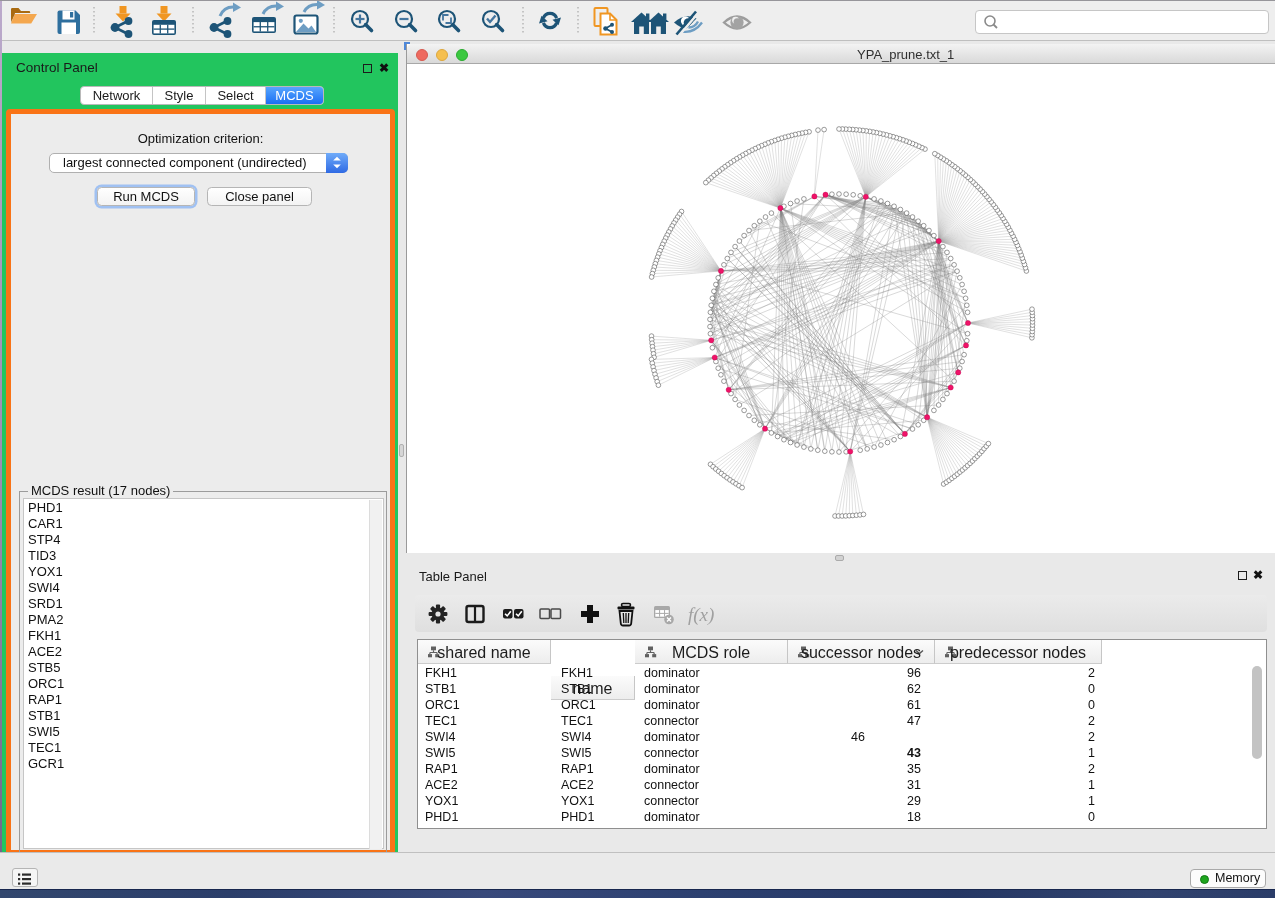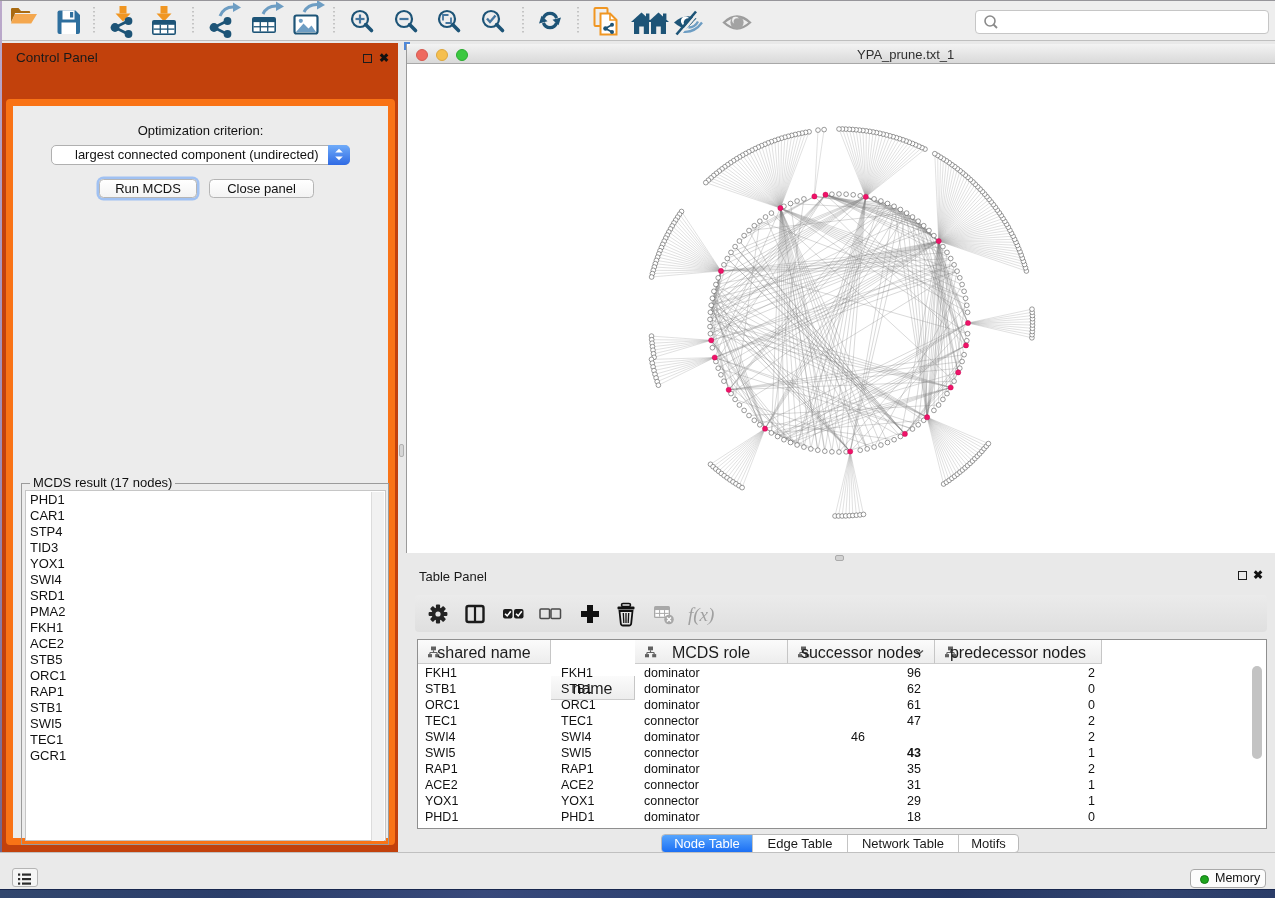--- a/index.html
+++ b/index.html
@@ -4,30 +4,30 @@
 <style>
 * { margin:0; padding:0; box-sizing:border-box; }
 html,body { width:1275px; height:898px; overflow:hidden; }
 body { font-family:"Liberation Sans", sans-serif; background:#e9e9e9; position:relative; }
 .abs { position:absolute; }
 #topline { left:0; top:0; width:1275px; height:1px; background:#96959a; }
 #leftstrip { left:0; top:1px; width:2px; height:889px; background:linear-gradient(#bba9cb,#9c8ab2 55%,#6e6288); }
 #toolbar { left:2px; top:1px; width:1273px; height:40px; background:#eeeeee; border-bottom:1px solid #bfbfbf; }
 #search { position:absolute; left:973px; top:9px; width:294px; height:24px; background:#fff; border:1px solid #c6c6c6; border-radius:4px; }
 
-#cpanel { left:2px; top:43px; width:396px; height:811px; background:#c2410c; }
+#cpanel { left:2px; top:53px; width:396px; height:811px; background:#22c55e; }
 .wicon-sq { position:absolute; width:9px; height:9px; border:1.5px solid #1c1c1c; background:transparent; }
 .wicon-x { position:absolute; font-size:12px; font-weight:700; color:#111; }
 #tabbar { position:absolute; left:78px; top:33px; height:19px; display:flex; border:1px solid #b9b9b9; border-radius:4px; background:#fff; overflow:hidden; }
 #tabbar .tab { font-size:13px; color:#1a1a1a; text-align:center; line-height:17px; border-right:1px solid #c4c4c4; }
 #tabbar .tab:last-child { border-right:none; }
 #tabbar .sel { background:linear-gradient(#57a5fd,#1b6ff4); color:#fff; }
-#tabpanel { position:absolute; left:4px; top:56px; width:389px; height:746px; border:7px solid #f97316; border-radius:4px; background:#ececec; }
+#tabpanel { position:absolute; left:4px; top:56px; width:389px; height:746px; border:5px solid #f97316; border-radius:4px; background:#ececec; }
 #optlabel { position:absolute; left:0; top:17px; width:100%; text-align:center; font-size:13px; color:#111; }
-#combo { position:absolute; left:38px; top:39px; width:299px; height:20px; background:#fff; border:1px solid #b0b0b0; border-radius:5px; font-size:13px; color:#111; line-height:18px; padding-left:23px; }
+#combo { position:absolute; left:38px; top:39px; width:299px; height:20px; background:#fff; border:1px solid #b0b0b0; border-radius:5px; font-size:13px; color:#111; line-height:18px; padding-left:13px; }
 #combocap { position:absolute; right:-1px; top:-1px; width:22px; height:20px; border-radius:0 5px 5px 0; background:linear-gradient(#6fabf9,#2f6ae4); }
 .btn { position:absolute; top:73px; height:19px; background:linear-gradient(#ffffff,#f3f3f3); border:1px solid #b5b5b5; border-radius:4.5px; font-size:13px; color:#111; text-align:center; line-height:17px; }
 #runbtn { left:86px; width:98px; box-shadow:0 0 0 2.5px rgba(120,170,246,.65); }
 #closebtn { left:196px; width:105px; }
 #fieldset { position:absolute; left:8px; top:377px; width:368px; height:362px; border:1px solid #9b9b9b; }
 #fieldlabel { position:absolute; left:8px; top:-9px; background:#ececec; padding:0 3px; font-size:13px; color:#111; }
 #listbox { position:absolute; left:3px; top:6px; width:361px; height:351px; background:#fff; border:1px solid #c6c6c6; font-size:13px; color:#111; }
 #listbox .li { position:absolute; left:4px; height:16px; line-height:16px; }
 #listsb { position:absolute; right:1px; top:1px; width:13px; height:349px; background:#f1f1f1; border-left:1px solid #dcdcdc; }
 
@@ -186,20 +186,26 @@
         <circle cx="14" cy="10" r="5" fill="none" stroke="#8a8a8a" stroke-width="1.6"></circle>
         <line x1="17.5" y1="13.5" x2="21" y2="17" stroke="#8a8a8a" stroke-width="1.8"></line>
       </svg>
     </div>
   </div>
 <div class="abs" id="leftstrip"></div>
 <div class="abs" id="cpanel">
   <div style="position:absolute;left:14px;top:7px;font-size:13.5px;color:#1a1a1a;">Control Panel</div>
   <div class="wicon-sq" style="left:361px;top:11px;"></div>
   <div class="wicon-x" style="left:377px;top:8px;">✖</div>
+  <div id="tabbar">
+    <div class="tab" style="width:72px;">Network</div>
+    <div class="tab" style="width:53px;">Style</div>
+    <div class="tab" style="width:60px;">Select</div>
+    <div class="tab sel" style="width:57px;">MCDS</div>
+  </div>
   <div id="tabpanel">
     <div id="optlabel">Optimization criterion:</div>
     <div id="combo">largest connected component (undirected)
       <div id="combocap">
           <svg width="22" height="20" viewBox="0 0 22 20" style="position:absolute;left:0;top:0">
             <path d="M7.2 7.5 L11 3.8 L14.8 7.5 Z" fill="#fff"></path>
             <path d="M7.2 11.5 L11 15.2 L14.8 11.5 Z" fill="#fff"></path>
           </svg>
         </div>
     </div>
@@ -1189,26 +1195,20 @@
         <span class="c" style="left:7px;">PHD1</span>
         <span class="c" style="left:143px;">PHD1</span>
         <span class="c" style="left:226px;">dominator</span>
         <span class="c" style="left:433px;width:70px;text-align:right;">18</span>
         <span class="c" style="left:607px;width:70px;text-align:right;">0</span>
       </div>
       <div id="tsb">
         <div id="tsbthumb"></div>
       </div>
     </div>
-  <div id="btabs">
-    <div class="tab sel" style="width:91px;">Node Table</div>
-    <div class="tab" style="width:95px;">Edge Table</div>
-    <div class="tab" style="width:111px;">Network Table</div>
-    <div class="tab" style="width:59px;">Motifs</div>
-  </div>
 </div>
 <div class="abs" id="statusbar">
   <div id="listbtn">
       <svg width="21" height="18" viewBox="0 0 21 18" style="position:absolute;left:1px;top:1px">
         <rect x="4" y="3.5" width="2.2" height="2.2" fill="#2b2b2b"></rect>
         <rect x="8" y="3.5" width="9" height="2.2" fill="#2b2b2b"></rect>
         <rect x="4" y="8" width="2.2" height="2.2" fill="#2b2b2b"></rect>
         <rect x="8" y="8" width="9" height="2.2" fill="#2b2b2b"></rect>
         <rect x="4" y="12.5" width="2.2" height="2.2" fill="#2b2b2b"></rect>
         <rect x="8" y="12.5" width="9" height="2.2" fill="#2b2b2b"></rect>

